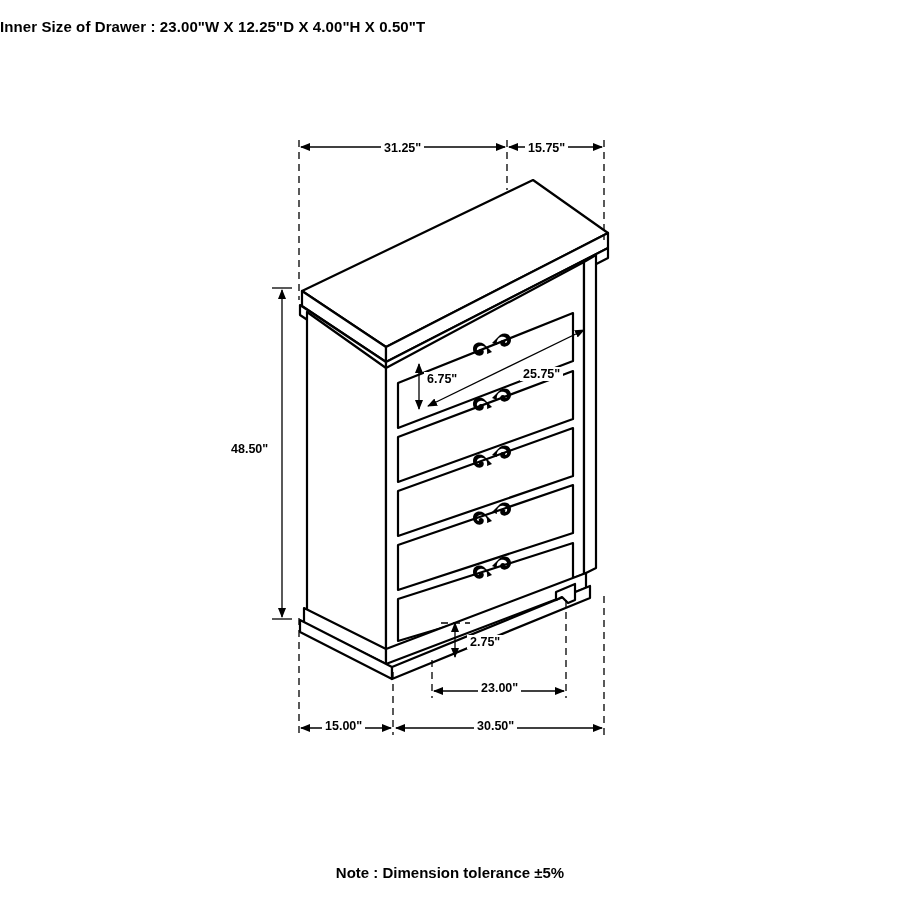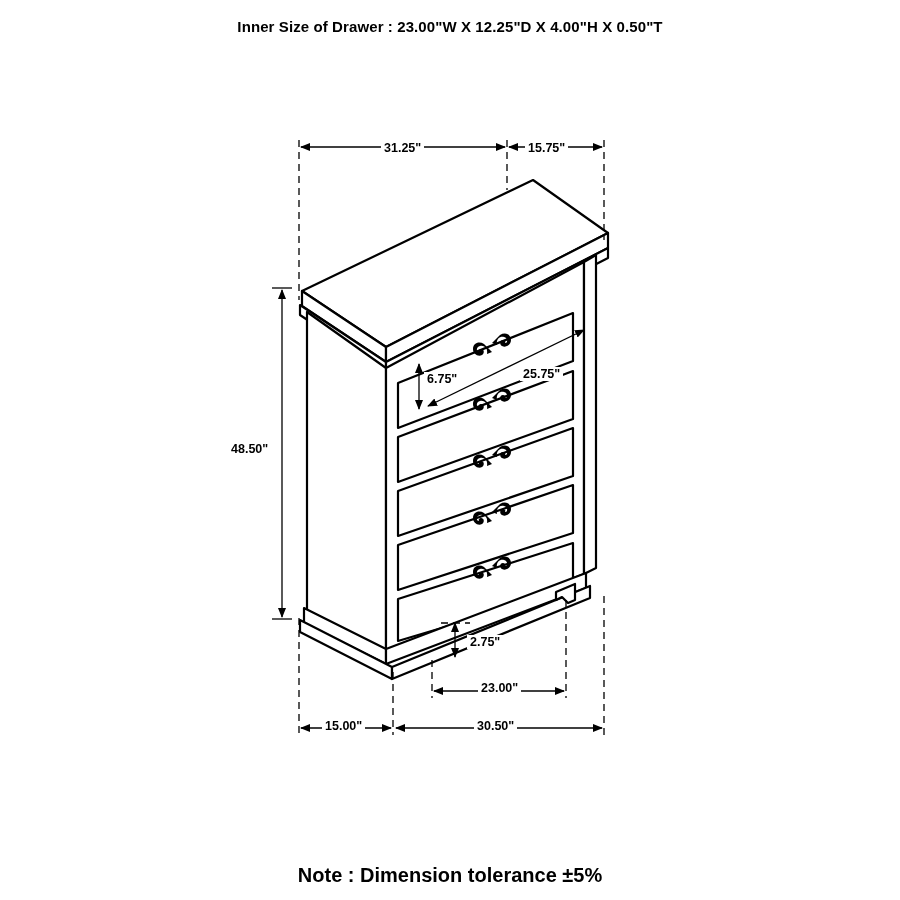--- a/index.html
+++ b/index.html
@@ -18,32 +18,32 @@
   .page {
     position: relative;
     width: 900px;
     height: 900px;
   }
   .title {
     position: absolute;
     top: 18px;
     left: 0;
     width: 900px;
-    text-align: center;
+    text-align: left;
     font-size: 15px;
     font-weight: bold;
     letter-spacing: 0.1px;
   }
   .note {
     position: absolute;
     top: 864px;
     left: 0;
     width: 900px;
     text-align: center;
-    font-size: 20px;
+    font-size: 15px;
     font-weight: bold;
   }
   .diagram {
     position: absolute;
     top: 0;
     left: 0;
     width: 900px;
     height: 900px;
   }
   .dim-label {

